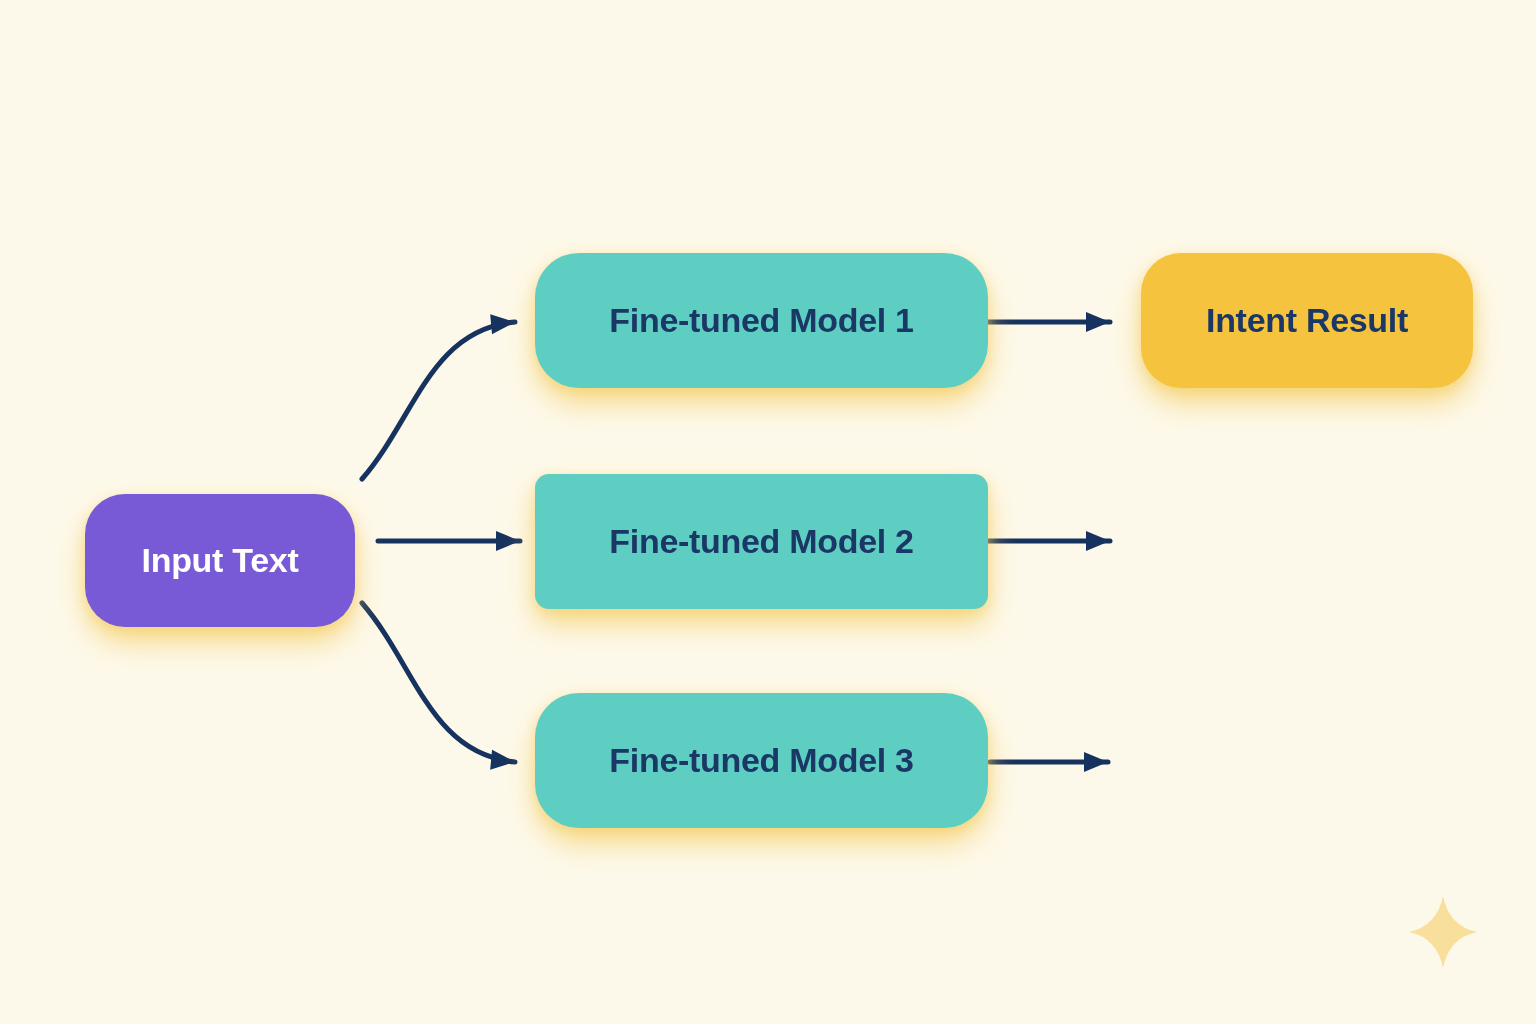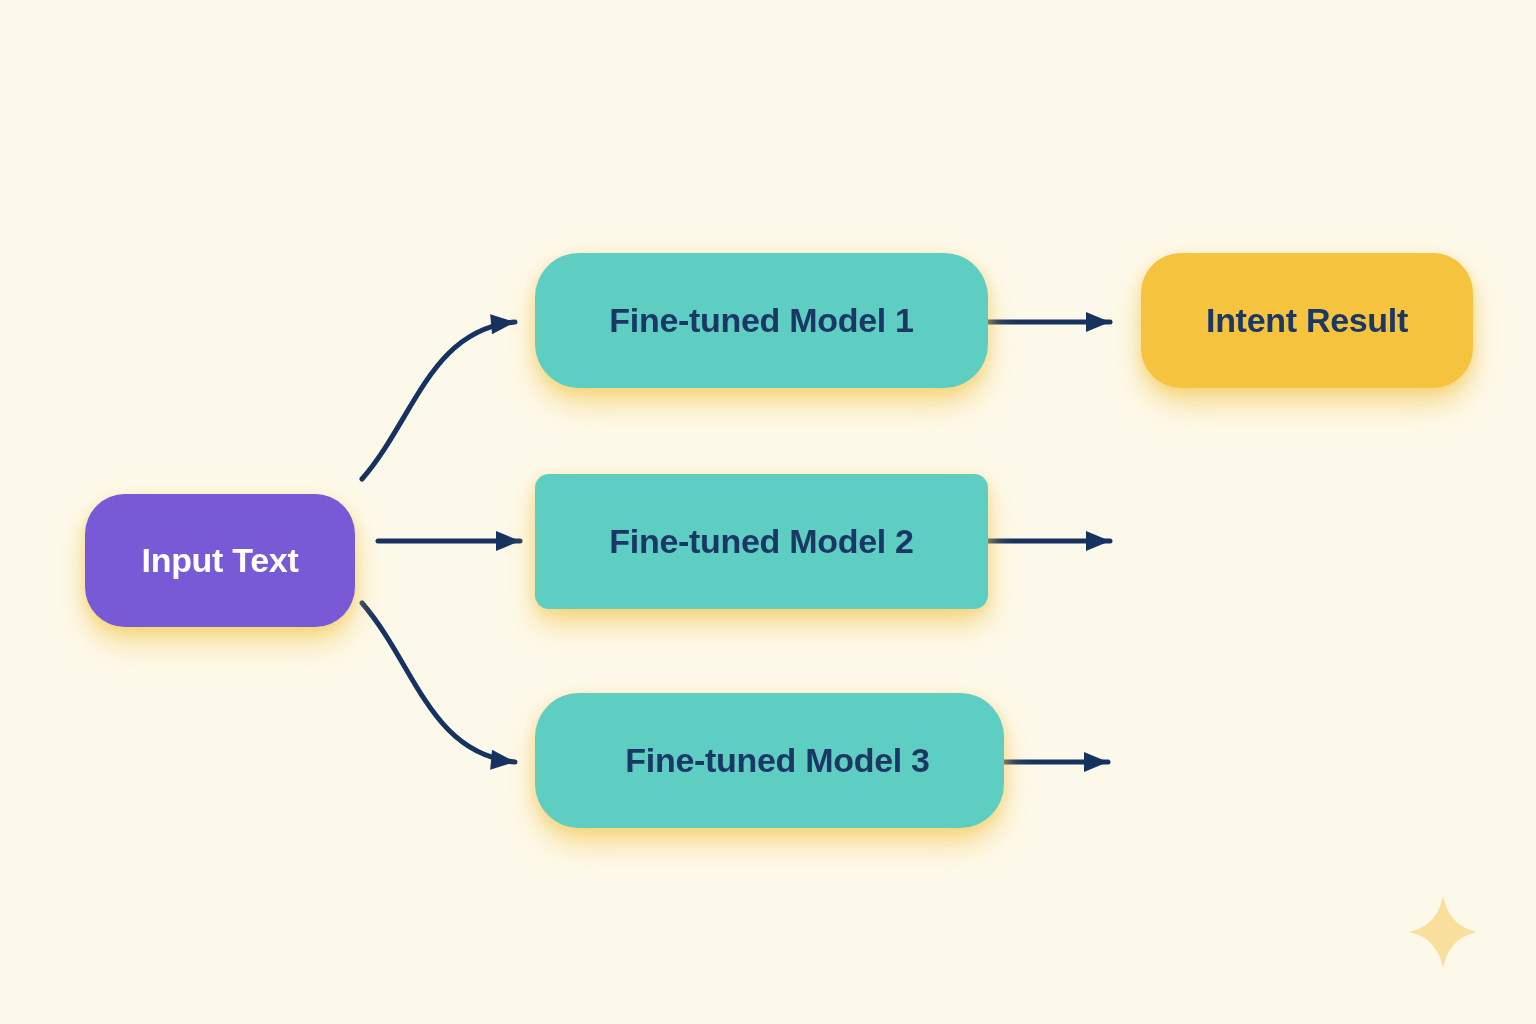--- a/index.html
+++ b/index.html
@@ -56,21 +56,21 @@
   }
   .node-result{
     left:1115px;width:332px;height:135px;
     background:var(--yellow);
     color:var(--text-dark);
     border-radius:40px;
     margin-left:26px;
   }
   .row1{top:253px;}
   .row2{top:474px;border-radius:14px;}
-  .row3{top:693px;padding-left:16px;}
+  .row3{top:693px;}
   .sparkle{
     position:absolute;
     left:1403px;top:892px;
     width:80px;height:80px;
   }
 </style>
 </head>
 <body>
 
 <div class="canvas">

